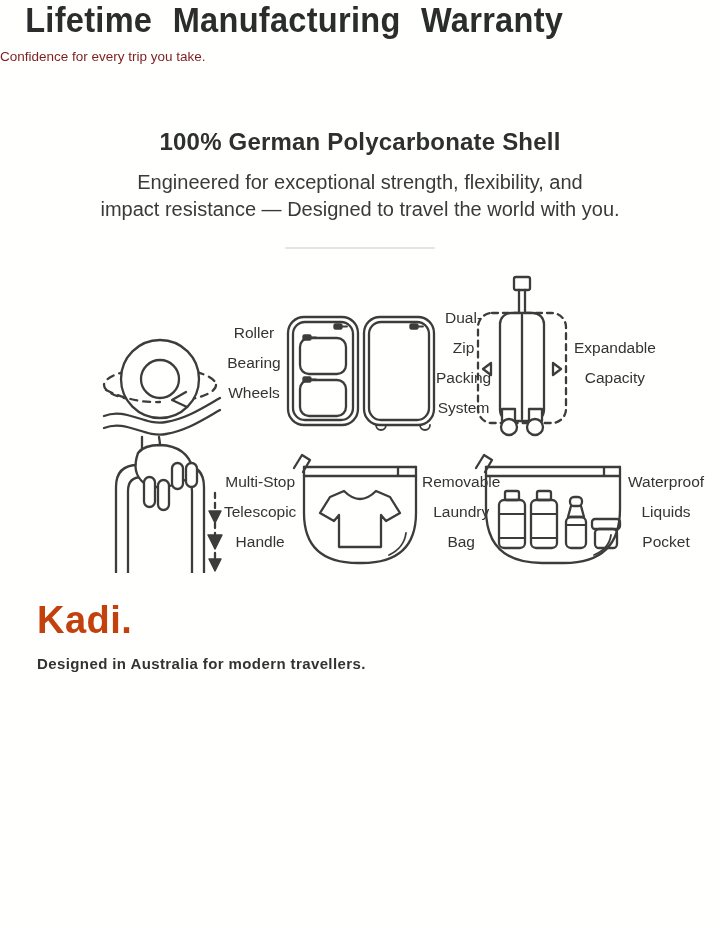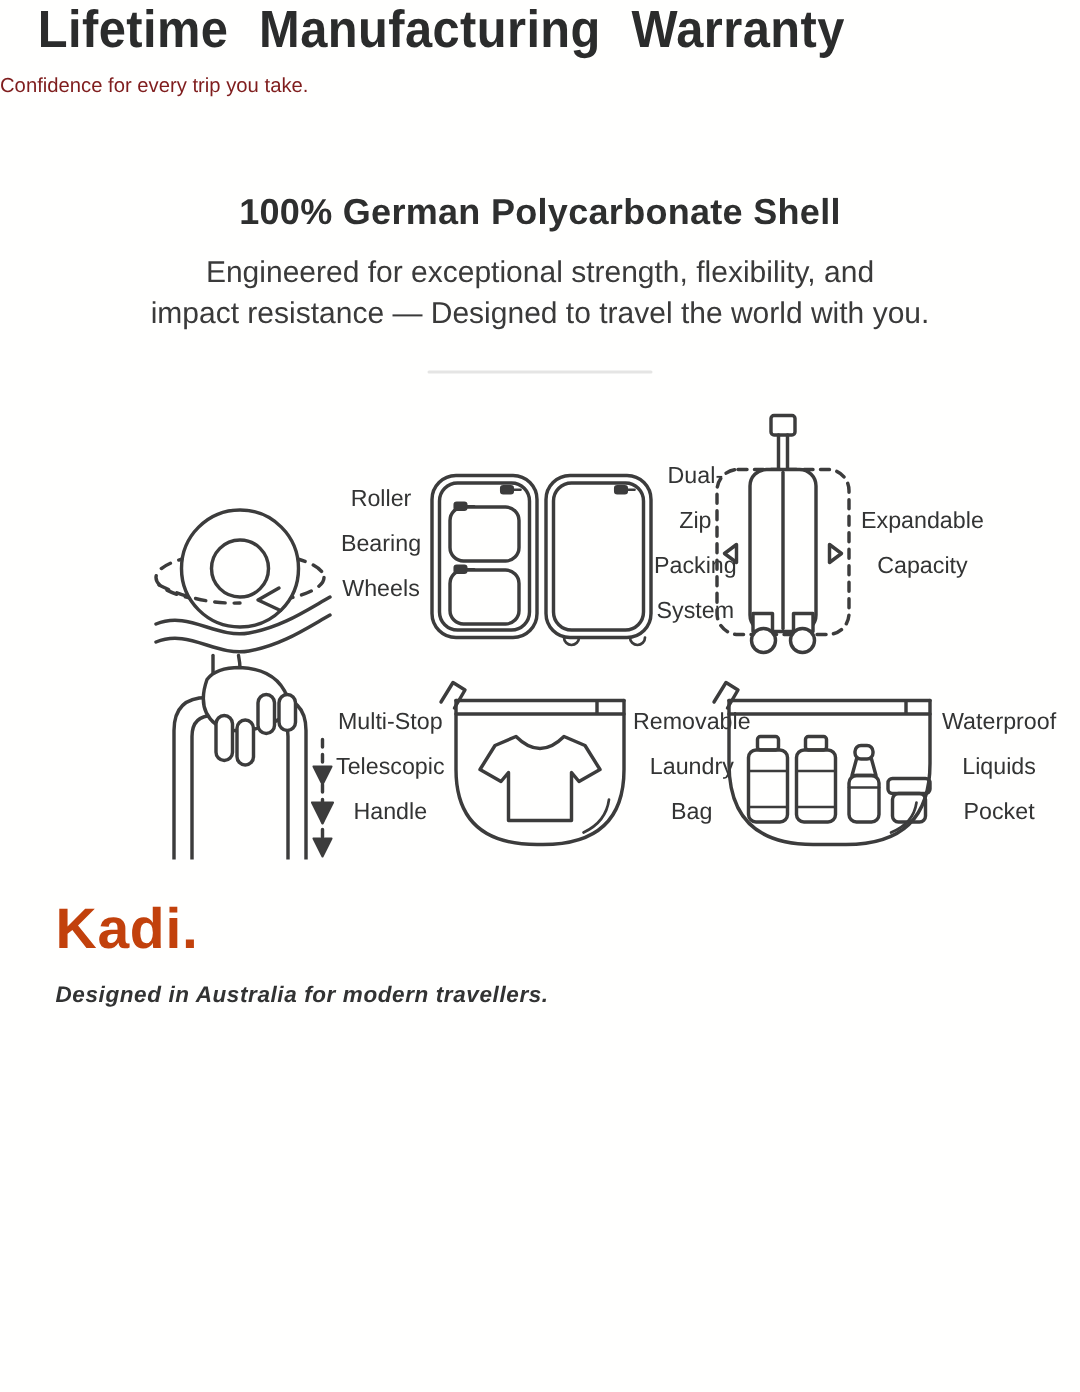--- a/index.html
+++ b/index.html
@@ -31,21 +31,21 @@
     display:grid;grid-template-columns:repeat(3,184px);
   }
   .feature{display:flex;align-items:center;}
   .icon-box{display:flex;align-items:flex-end;justify-content:center;}
   .icon-box.r1{height:162px;}
   .icon-box.r2{height:136px;}
   .feature-label{margin-top:13px;text-align:center;font-size:15.5px;line-height:30px;color:#333434;}
 
   .footer{margin:26px 0 0 37px;}
   .brand{font-size:38px;font-weight:bold;letter-spacing:.5px;color:#c2410c;}
-  .tagline{margin-top:13px;font-size:15px;font-weight:bold;letter-spacing:.4px;color:#323333;font-style:italic;}
+  .tagline{margin-top:13px;font-size:15px;font-weight:bold;letter-spacing:.4px;color:#323333;}
 
   
   .ico path,.ico rect,.ico circle,.ico ellipse,.ico line,.ico polygon,.ico polyline{
     stroke:#3c3c3c;stroke-width:2.3;fill:none;stroke-linecap:round;stroke-linejoin:round;
   }
   .ico .fill{fill:#3c3c3c;stroke-width:1.4;}
   .ico .wfill{fill:#fffffe;}
   .ico .thin{stroke-width:1.8;}
 </style>
 </head>

